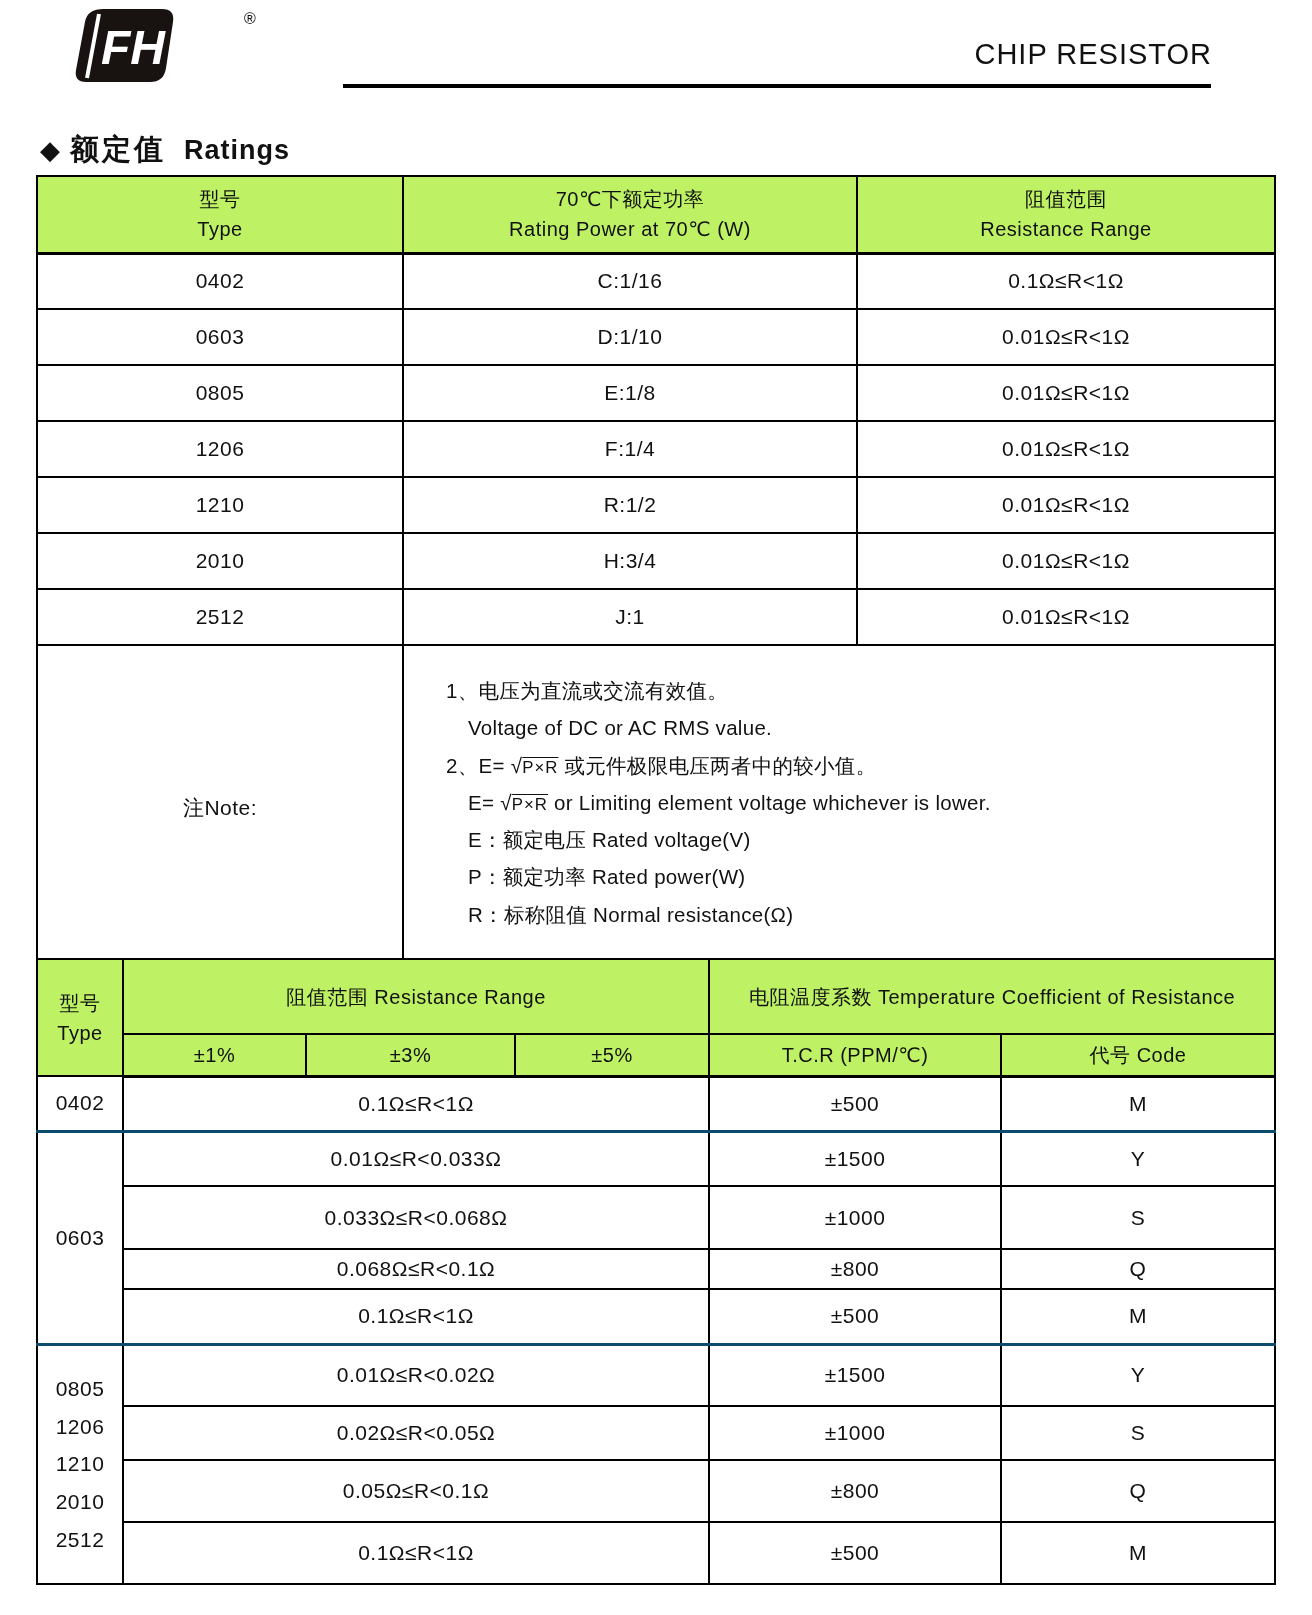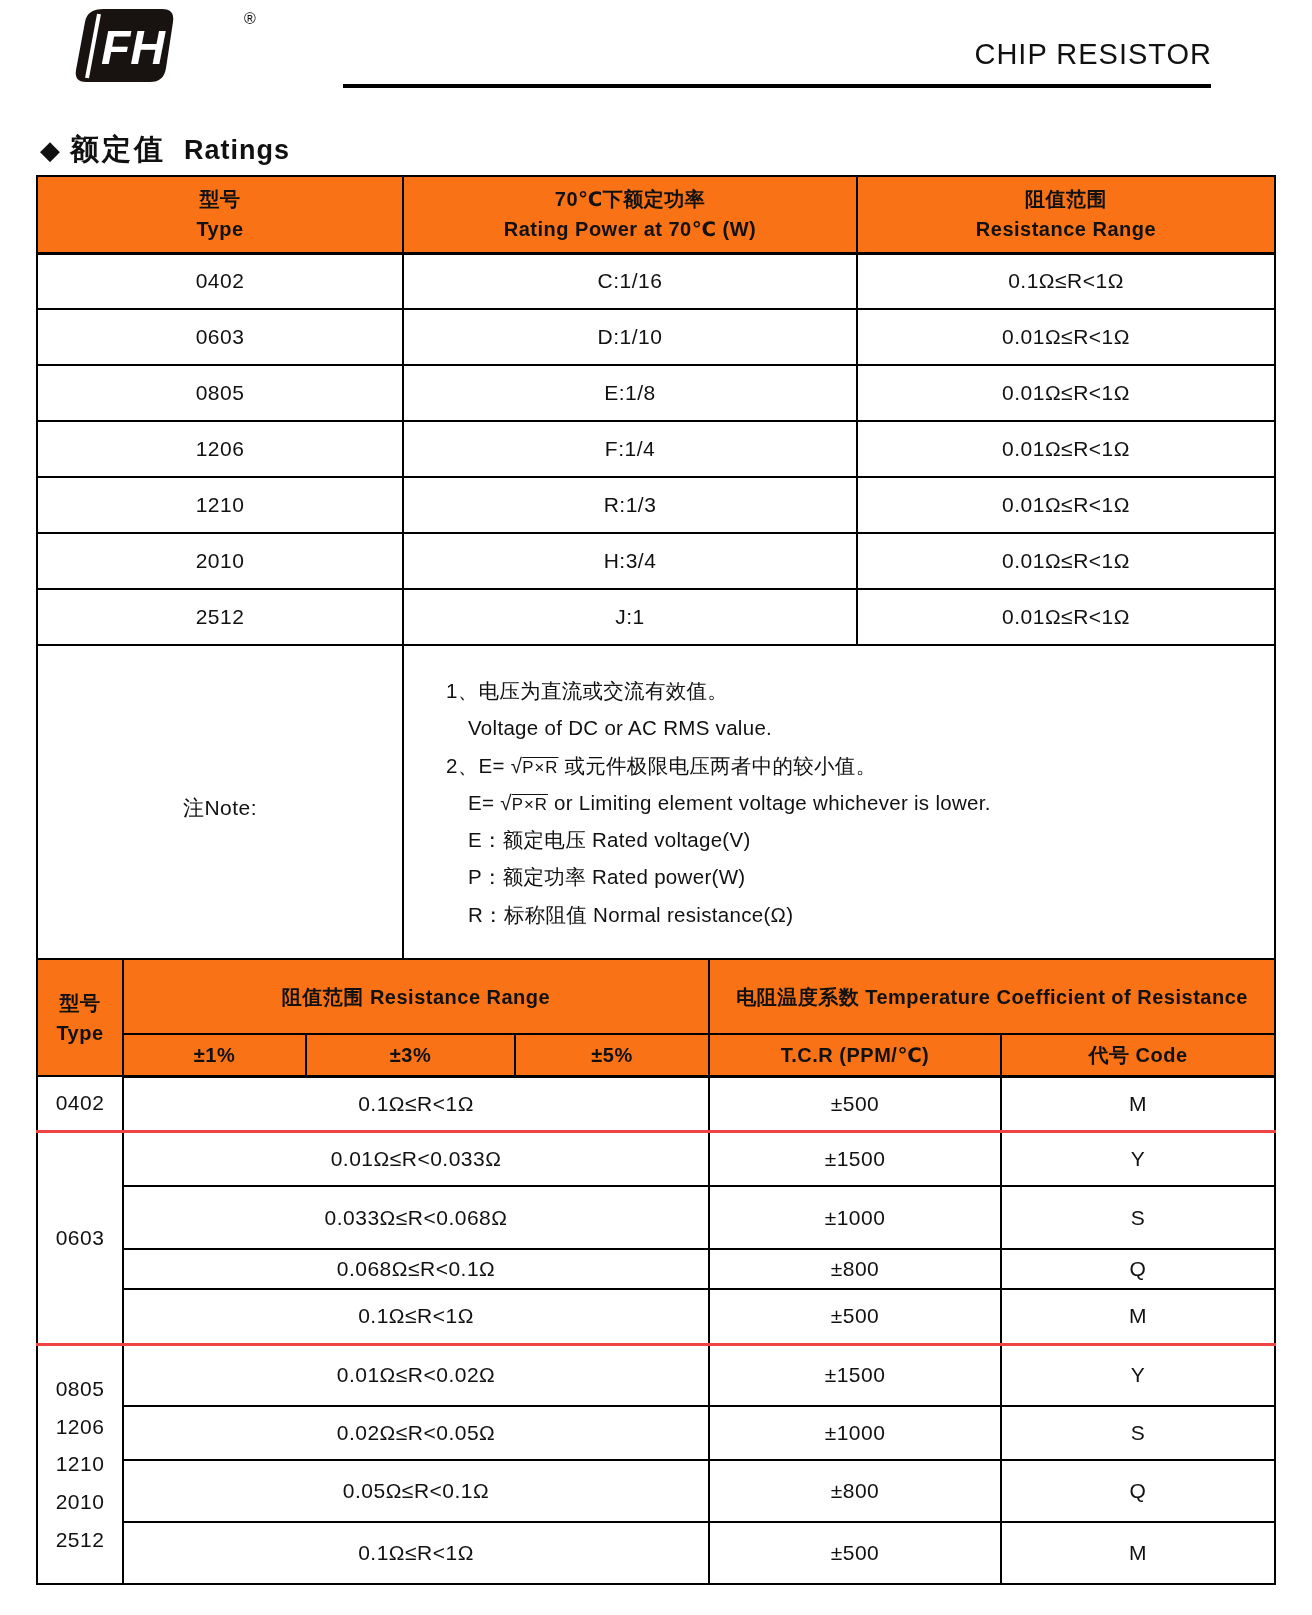--- a/index.html
+++ b/index.html
@@ -21,25 +21,25 @@
   .section-heading{position:absolute;left:40px;top:130px;display:flex;align-items:center;font-weight:bold;}
   .diamond{font-size:26px;margin-right:10px;}
   .sec-zh{font-size:29px;letter-spacing:3px;}
   .sec-en{font-size:27px;margin-left:18px;letter-spacing:1px;}
   
   table{border-collapse:collapse;table-layout:fixed;width:1238px;}
   .t1{position:absolute;left:36px;top:175px;}
   .t2{position:absolute;left:36px;top:958px;}
   th,td{border:2px solid #000;text-align:center;vertical-align:middle;
         font-size:21px;padding:0;letter-spacing:0.5px;}
-  thead th{background:#f97316;font-weight:bold;font-size:20px;
+  thead th{background:#bef264;font-weight:normal;font-size:20px;
            white-space:pre-line;line-height:1.5;}
   .t1 thead th{border-bottom:3px solid #000;}
   .t2 .subhead th{border-bottom:3px solid #000;}
-  .gline td{border-top:3px solid #ef4444;}
+  .gline td{border-top:3px solid #0c4a6e;}
   .multiline{white-space:pre-line;line-height:1.8;}
   
   .note-label{font-size:21px;}
   .note-cell{text-align:left;padding:26px 18px 36px 42px;font-size:20.5px;line-height:1.82;letter-spacing:0.3px;}
   .note-line{white-space:nowrap;}
   .ind{padding-left:22px;}
   .rad{text-decoration:overline;font-size:0.82em;letter-spacing:1px;text-align:right;}
 </style>
 </head>
 <body>
@@ -95,21 +95,21 @@
       <td>E:1/8</td>
       <td>0.01Ω≤R&lt;1Ω</td>
     </tr>
     <tr style="height:56px">
       <td>1206</td>
       <td>F:1/4</td>
       <td>0.01Ω≤R&lt;1Ω</td>
     </tr>
     <tr style="height:56px">
       <td>1210</td>
-      <td>R:1/3</td>
+      <td>R:1/2</td>
       <td>0.01Ω≤R&lt;1Ω</td>
     </tr>
     <tr style="height:56px">
       <td>2010</td>
       <td>H:3/4</td>
       <td>0.01Ω≤R&lt;1Ω</td>
     </tr>
     <tr style="height:56px">
       <td>2512</td>
       <td>J:1</td>

